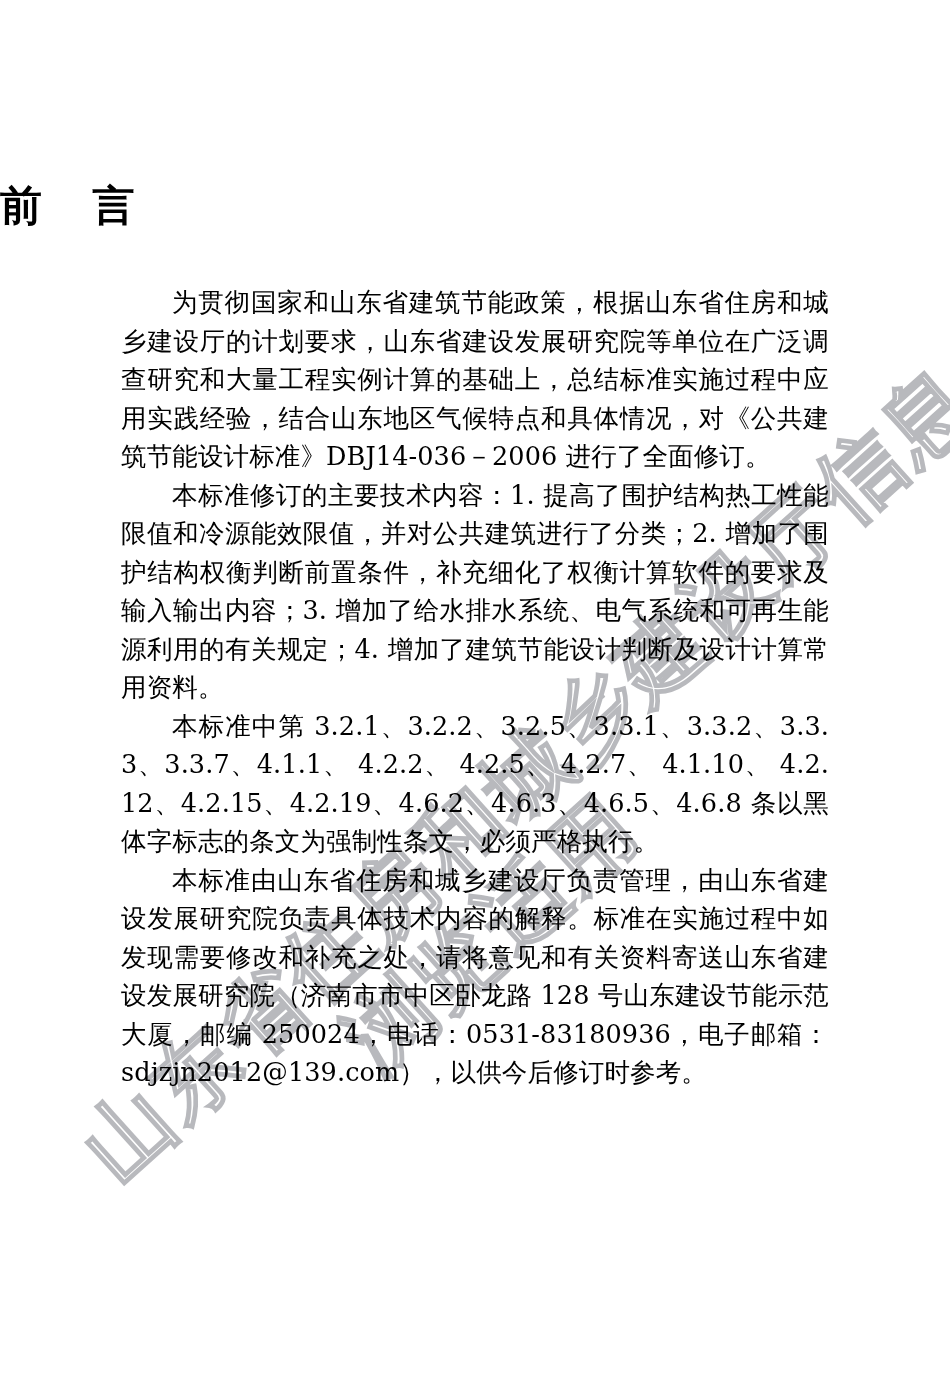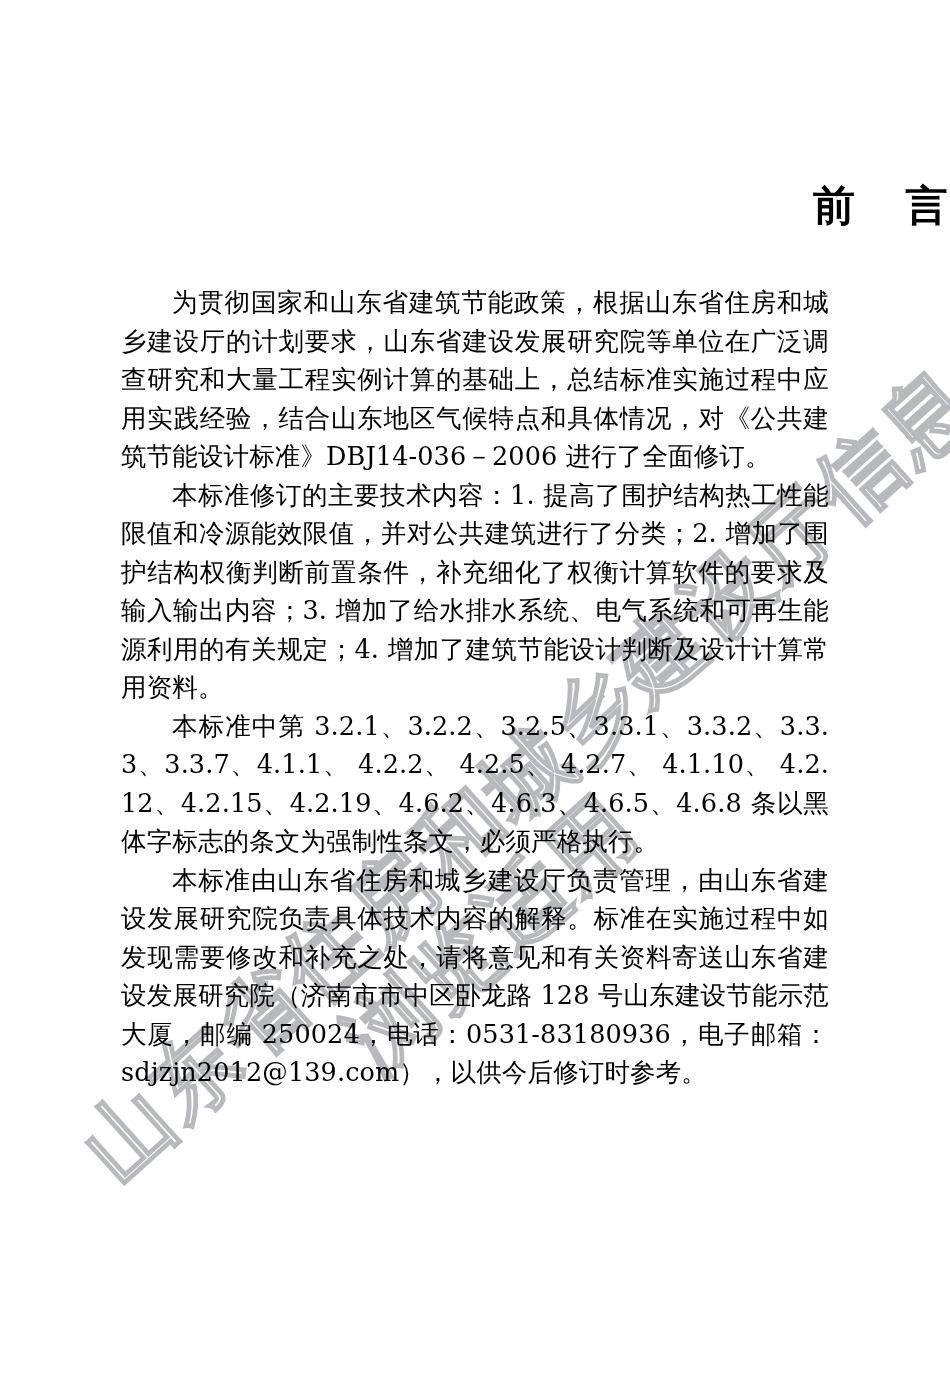--- a/index.html
+++ b/index.html
@@ -54,21 +54,21 @@
   #content {
     position: relative;
     z-index: 10;
   }
 
   #page-title {
     position: absolute;
     left: 0;
     top: 178px;
     width: 950px;
-    text-align: right;
+    text-align: left;
     font-size: 42px;
     font-weight: 700;
     letter-spacing: 0.06em;
     font-family: Liberation Mono, monospace;
   }
   #page-title .gap {
     display: inline-block;
     width: 48px;
   }
 

